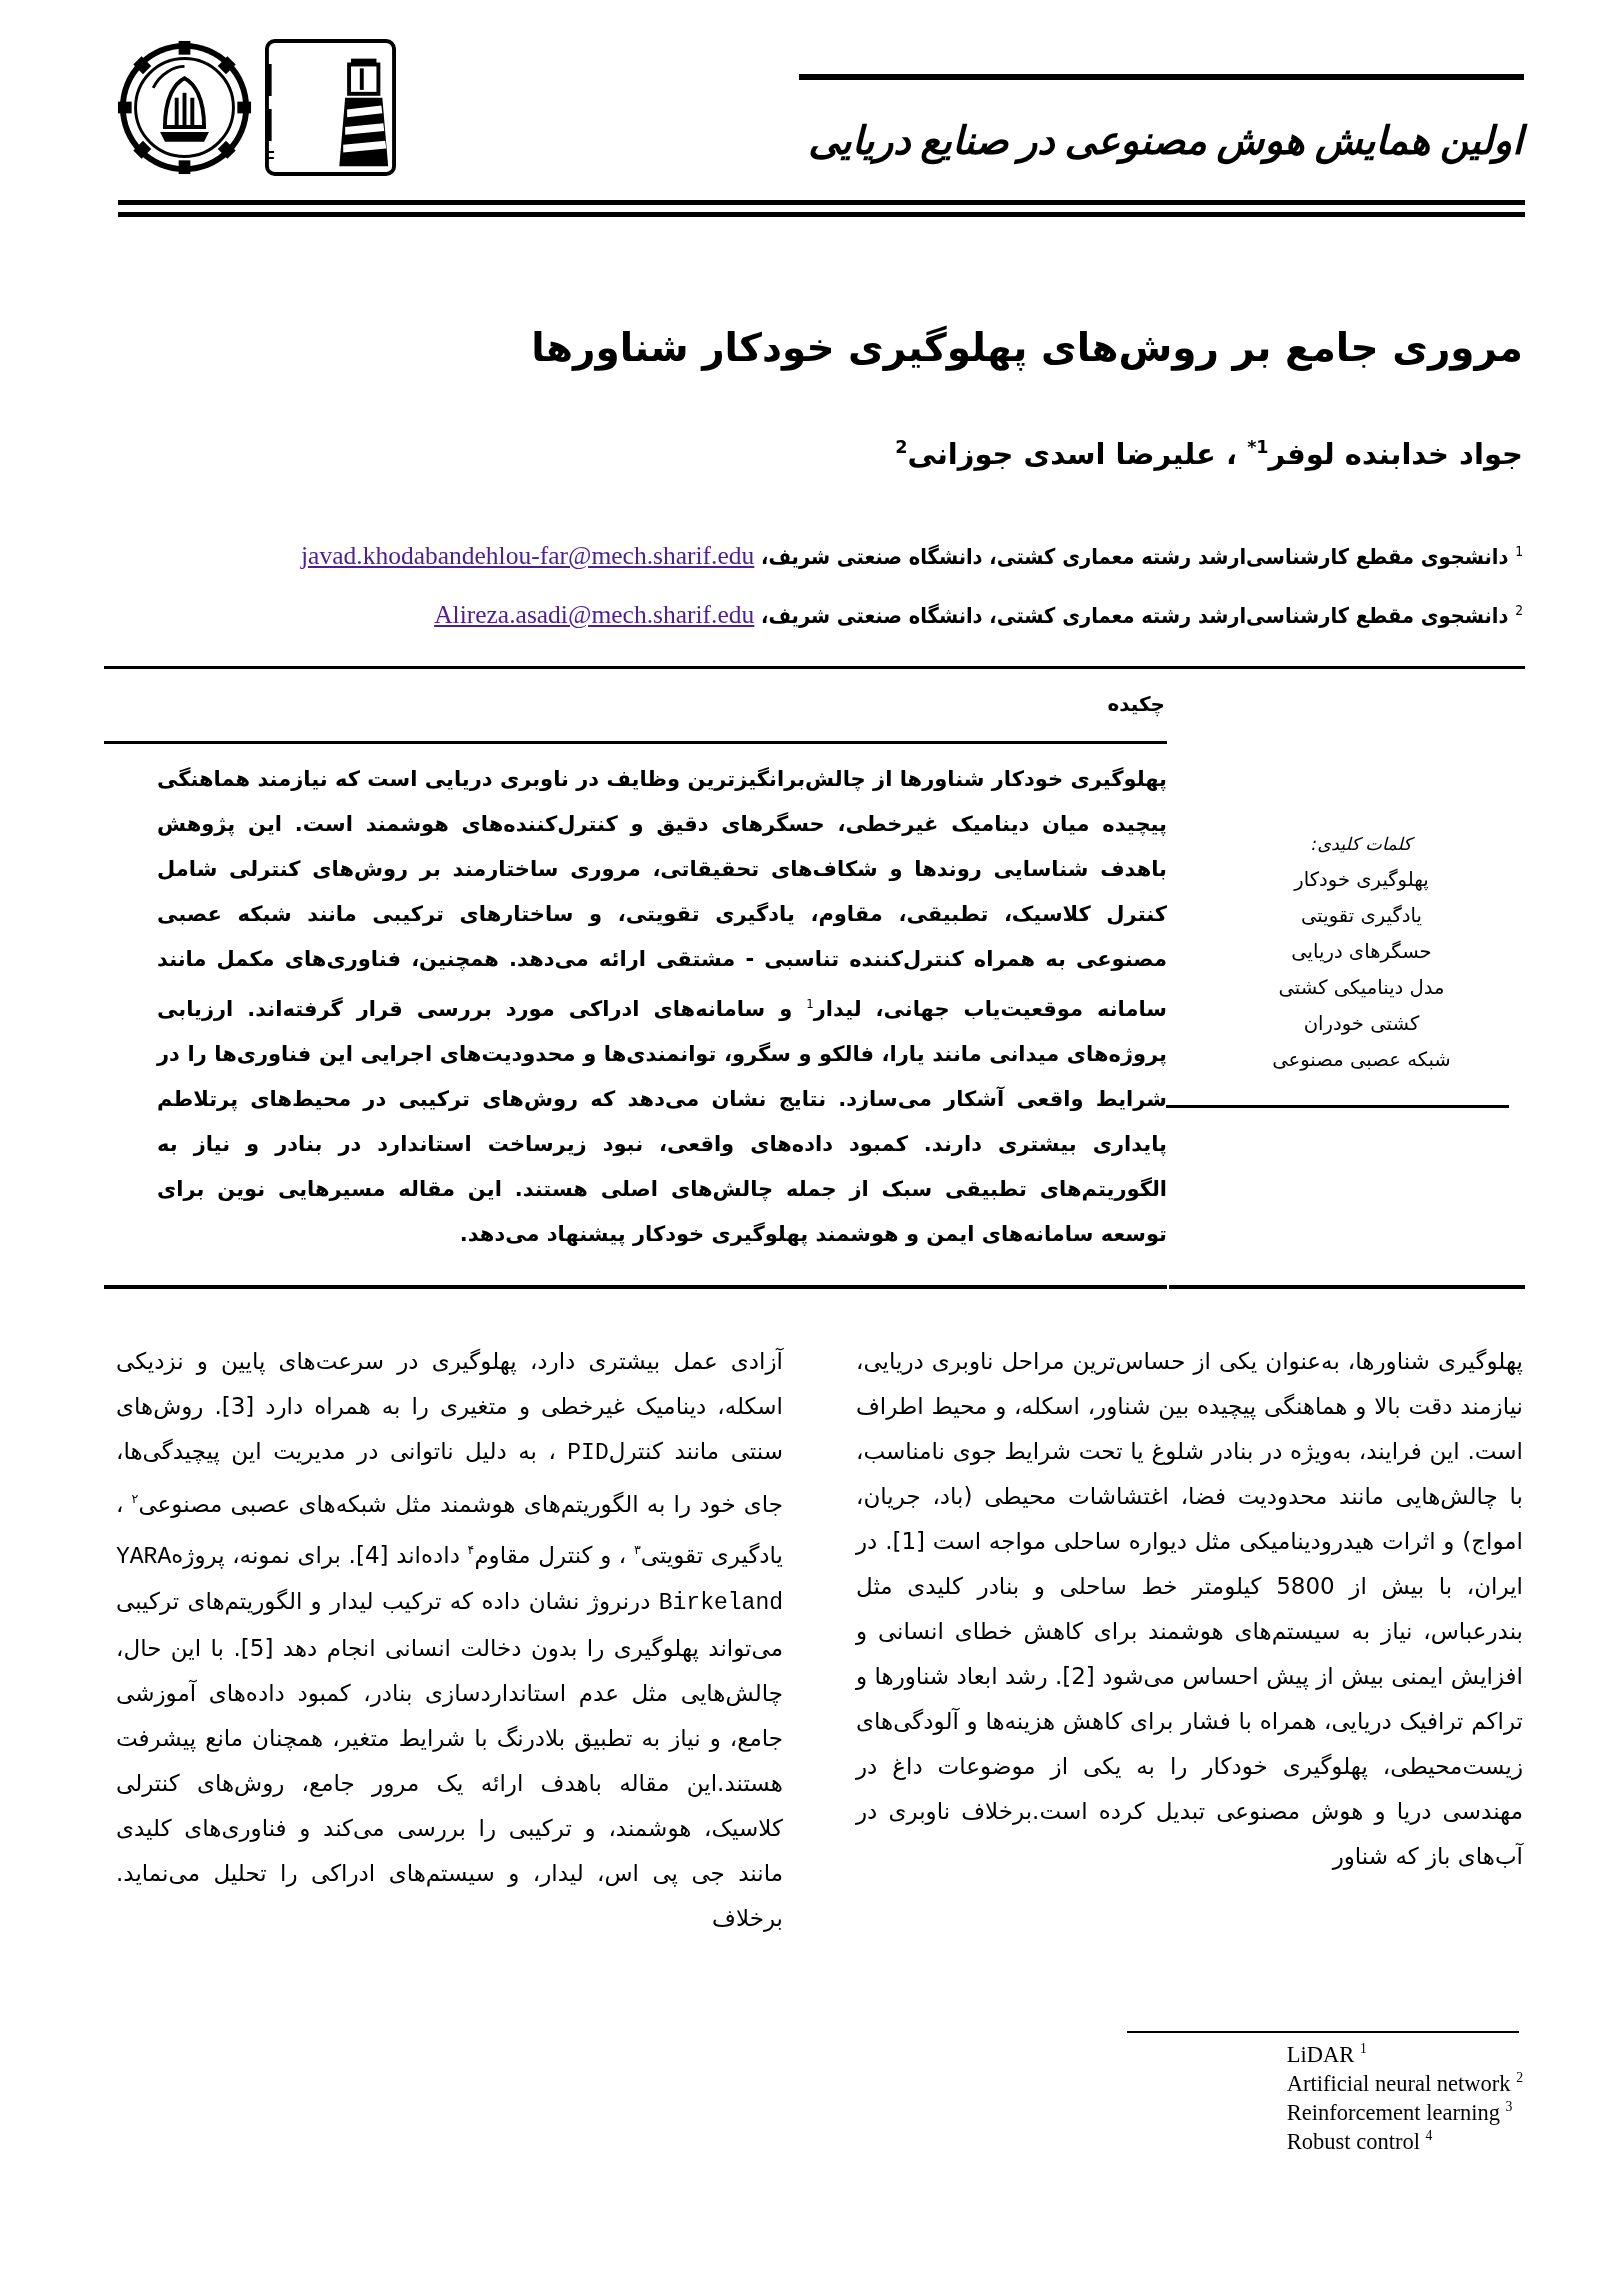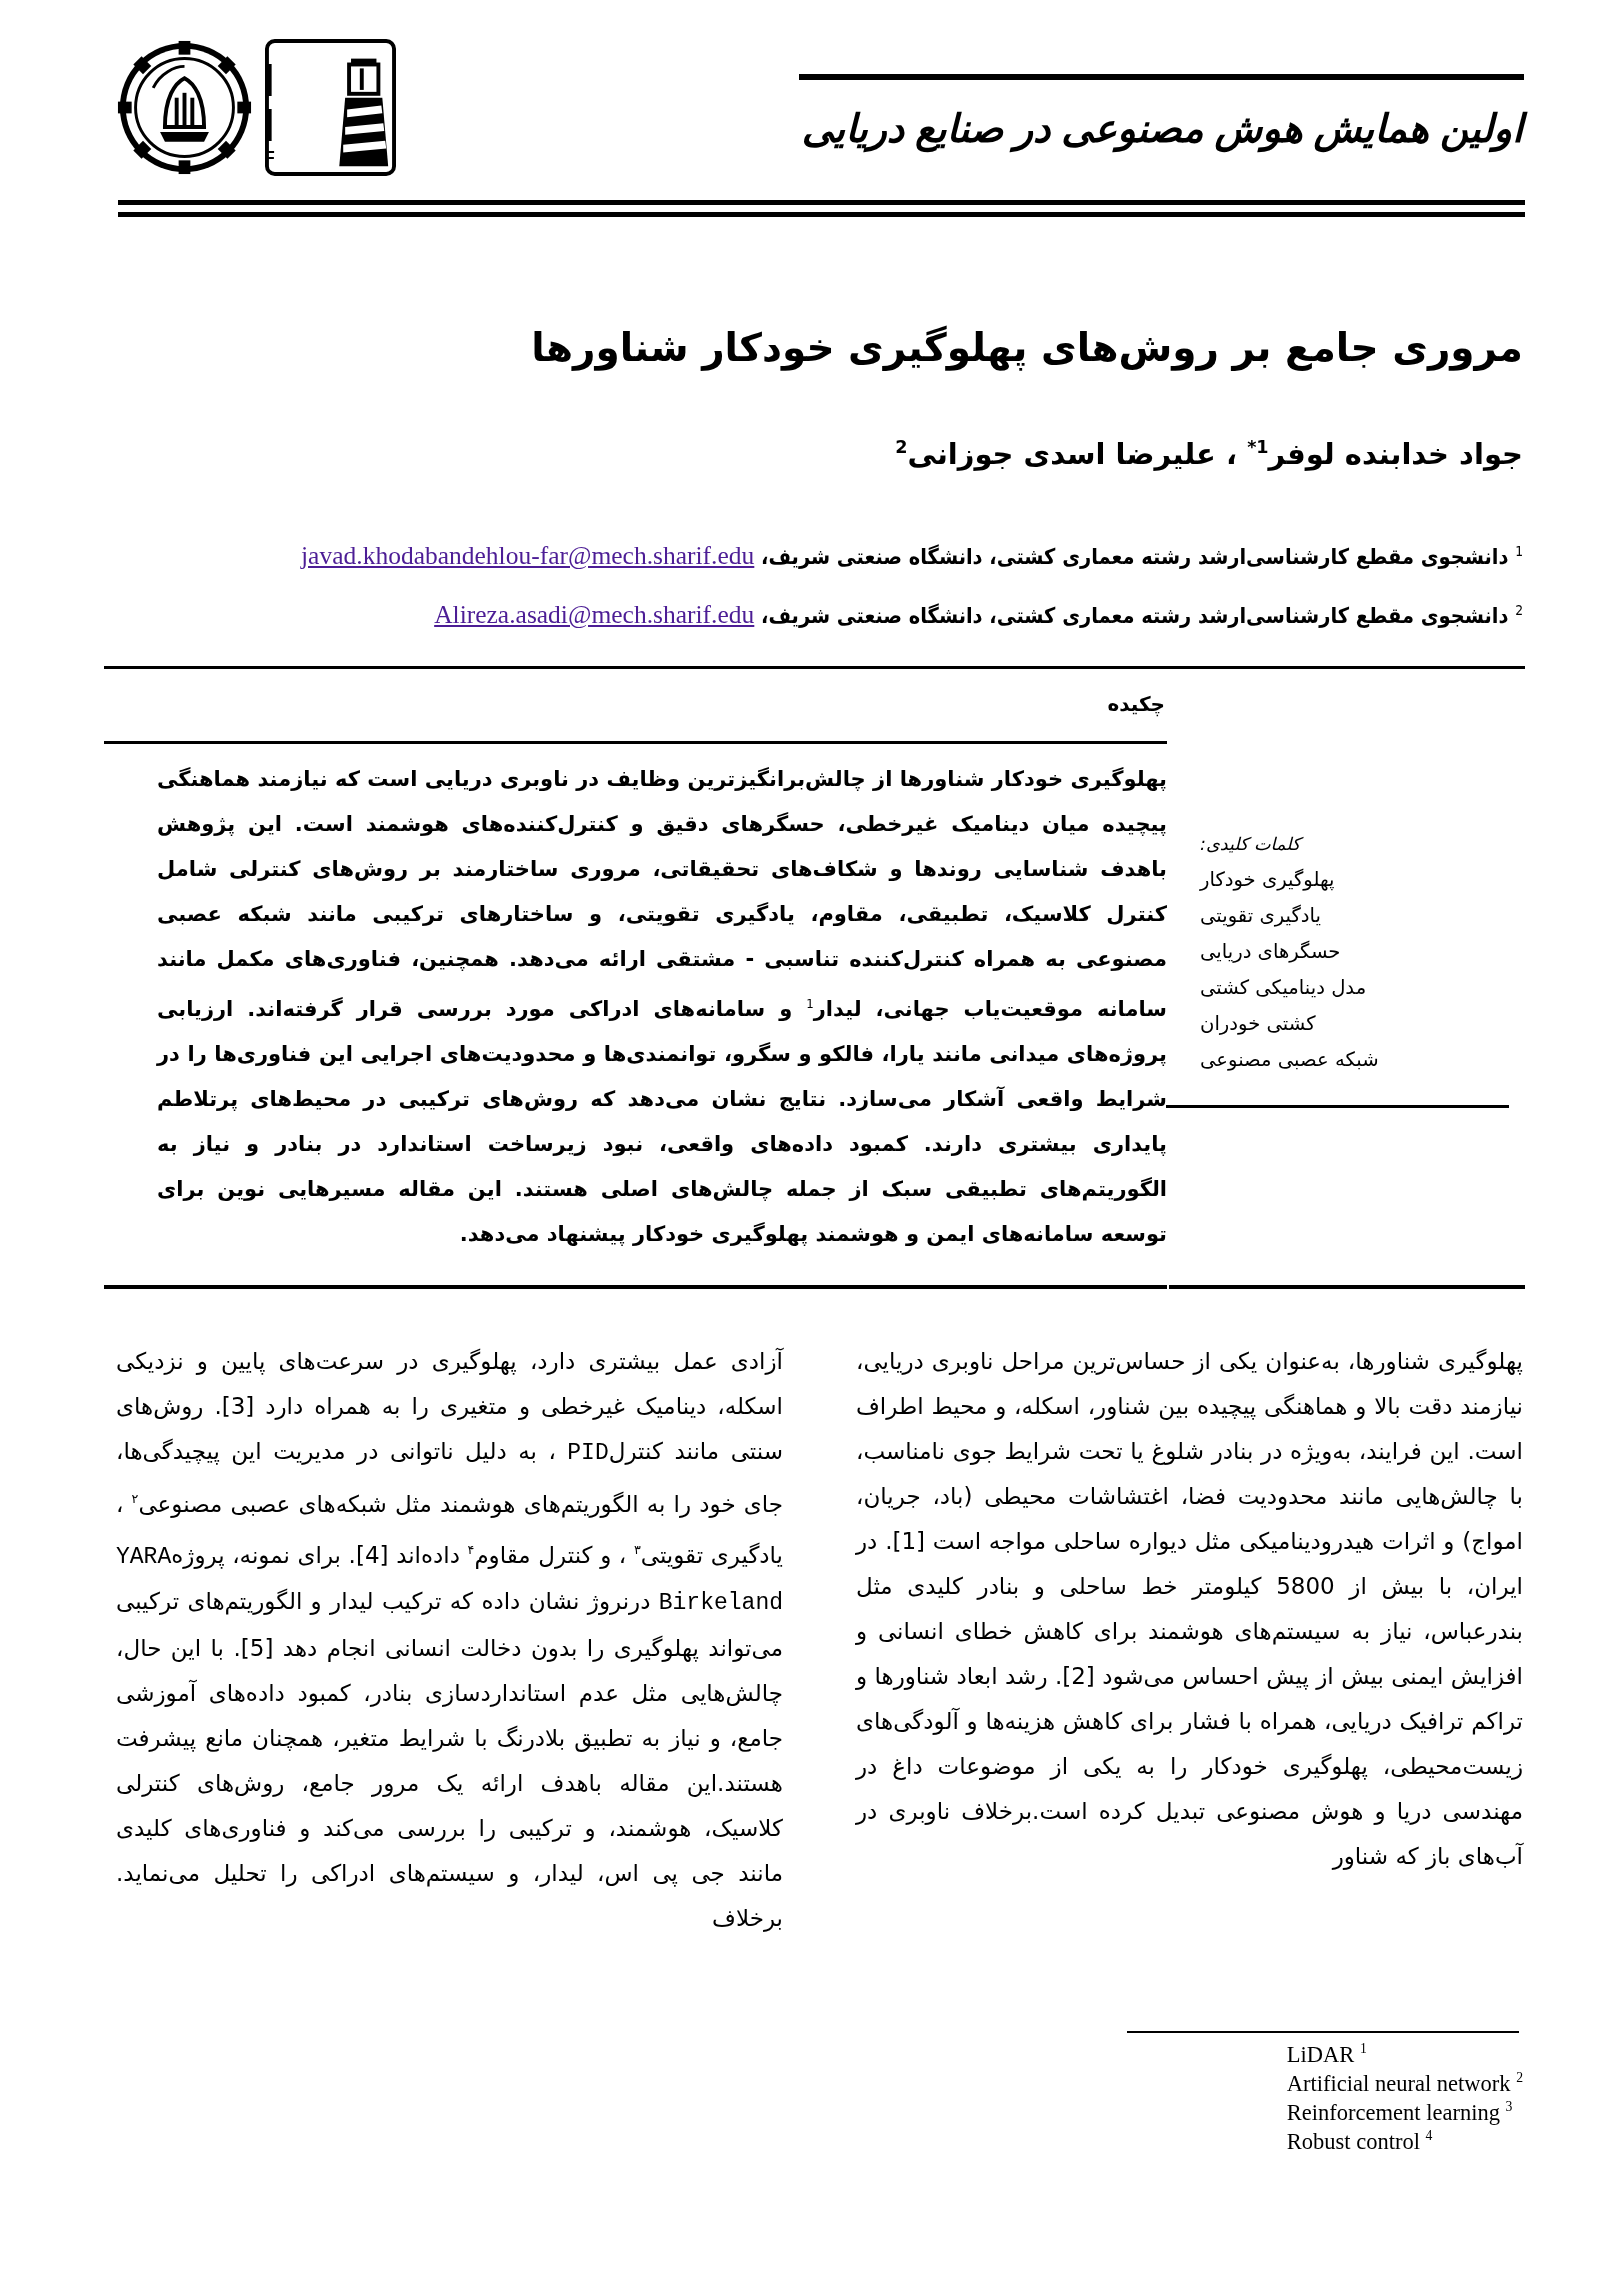--- a/index.html
+++ b/index.html
@@ -8,22 +8,22 @@
     font-family: "DejaVu Sans", sans-serif; color: #000;
   }
   .abs { position: absolute; }
 
   
   .logo-sharif { left: 116px; top: 39px; width: 137px; height: 137px; }
   .logo-aimi { left: 265px; top: 39px; width: 131px; height: 137px; }
 
   .hdr-rule-top { left: 799px; top: 74px; width: 725px; height: 5.9px; background: #000; }
   .conf-title {
-    right: 98px; top: 106px; font-size: 39px; font-weight: bold; font-style: italic;
-    font-family: Liberation Sans, sans-serif; white-space: nowrap;
+    right: 98px; top: 118px; font-size: 39px; font-weight: bold; font-style: italic;
+    font-family: Liberation Serif, serif; white-space: nowrap;
   }
   .hdr-rule-b1 { left: 118px; top: 200px; width: 1407px; height: 4.9px; background: #000; }
   .hdr-rule-b2 { left: 118px; top: 212px; width: 1407px; height: 4.9px; background: #000; }
 
   .paper-title {
     right: 98px; top: 325px; font-size: 39px; font-weight: bold; white-space: nowrap;
     font-family: "DejaVu Sans", sans-serif;
   }
   .authors {
     right: 98px; top: 437px; font-size: 29px; font-weight: bold; white-space: nowrap;
@@ -47,21 +47,21 @@
   .rule-abs-sub { left: 104px; top: 741px; width: 1063px; height: 2.9px; background: #000; }
 
   .abstract-body {
     left: 157px; top: 757px; width: 1010px; font-size: 21px; line-height: 45px;
     text-align: justify; text-align-last: right; font-weight: bold;
   }
   .abstract-body p { margin: 0; }
   .abstract-body sup { font-size: 11.8px; font-weight: normal; }
 
   .keywords {
-    right: 98px; top: 826px; width: 323px; text-align: left; font-size: 19.6px; line-height: 36px;
+    right: 98px; top: 826px; width: 323px; text-align: center; font-size: 19.6px; line-height: 36px;
   }
   .keywords .kw-label { font-style: italic; font-size: 17.6px; }
   .rule-kw { left: 1166px; top: 1105px; width: 343px; height: 2.9px; background: #000; }
 
   .rule-body-l { left: 104px; top: 1285px; width: 1063px; height: 3.9px; background: #000; }
   .rule-body-r { left: 1169px; top: 1285px; width: 356px; height: 3.9px; background: #000; }
 
   .col {
     top: 1339px; width: 667px; font-size: 23px; line-height: 45px;
     text-align: justify; text-align-last: justify;

